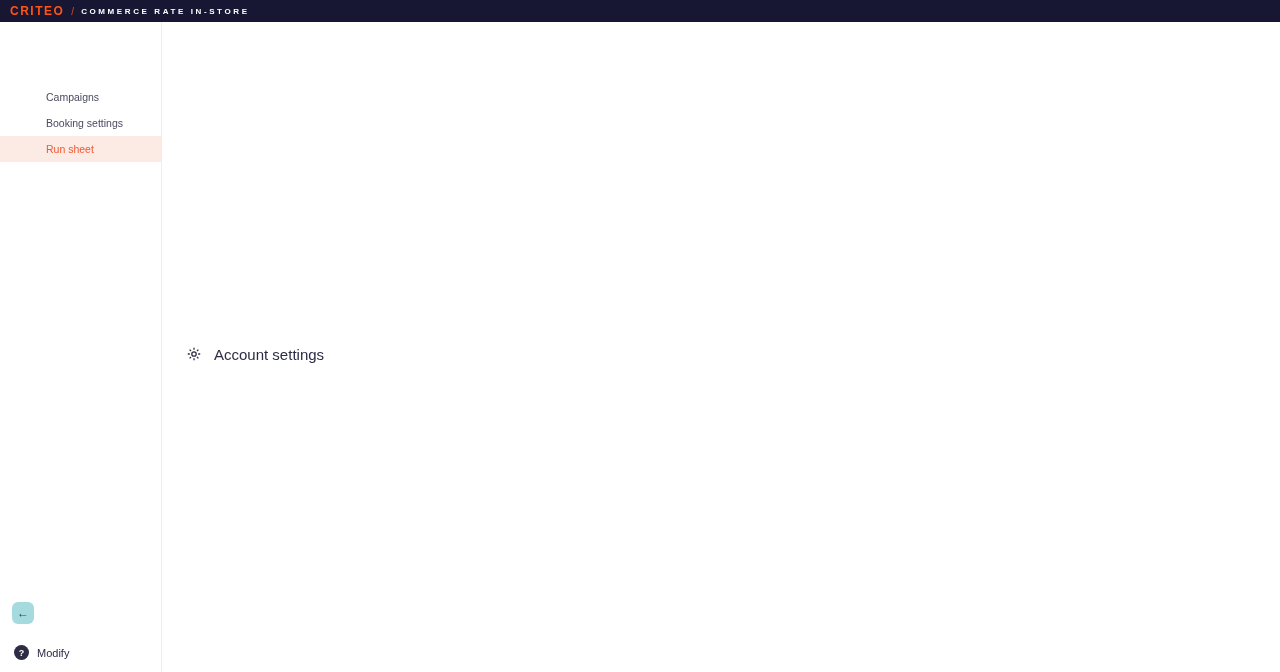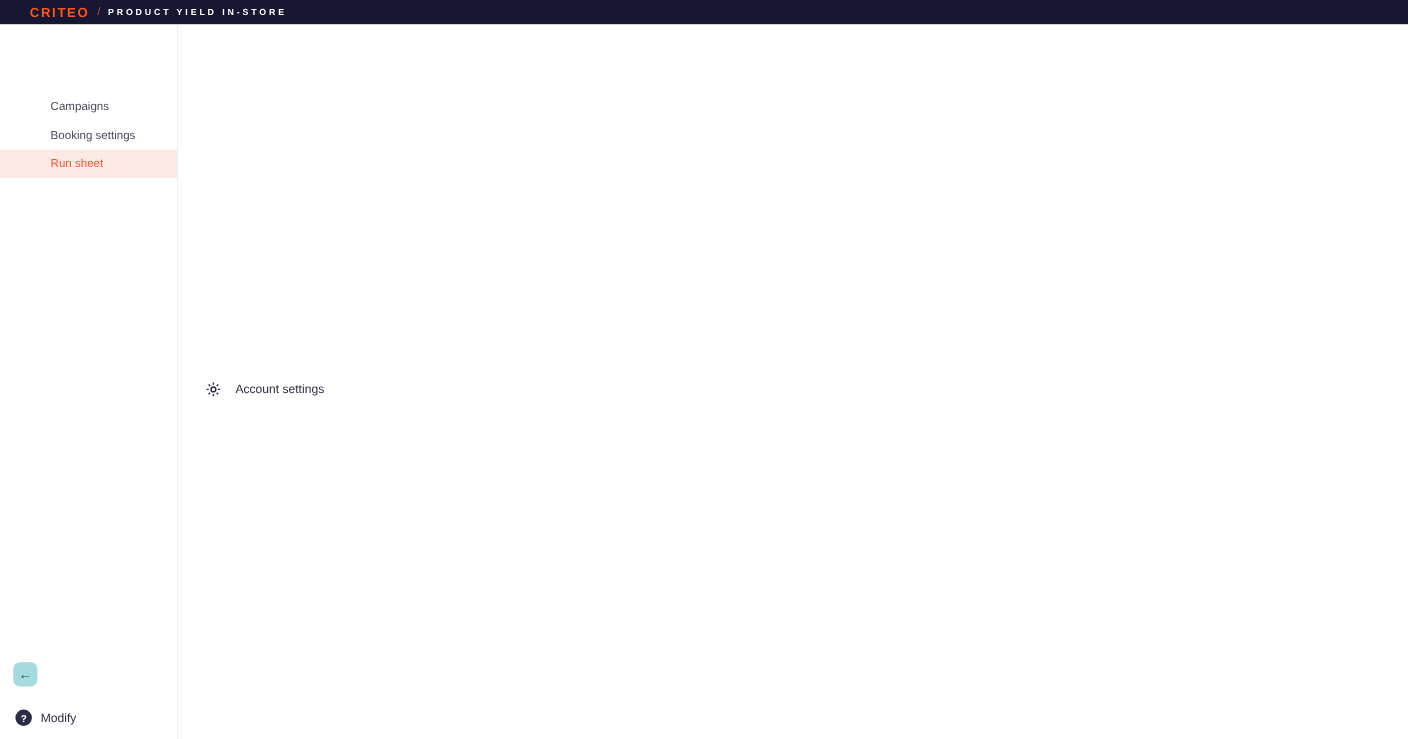--- a/index.html
+++ b/index.html
@@ -1,31 +1,31 @@
 <!DOCTYPE html>
 <html><head>
 <meta charset="utf-8">
 <style>
   * { margin:0; padding:0; box-sizing:border-box; }
   html,body { width:1280px; height:672px; overflow:hidden; background:#fff;
     font-family:"Liberation Sans", sans-serif; }
 
   
   .topbar { position:fixed; top:0; left:0; width:1280px; height:22px; background:#171734;
-    display:flex; align-items:center; padding:0 27px; z-index:20; }
+    display:flex; align-items:center; padding:0 10px; z-index:20; }
   .logo { color:#ff5317; font-weight:bold; font-size:12px; letter-spacing:1.5px; }
   .logo-sep { color:#ff5317; margin:0 7px; font-size:10px; opacity:.85; }
   .app-title { color:#fff; font-size:8px; font-weight:bold; letter-spacing:2.6px; }
 
   
   .sidebar { position:fixed; top:22px; left:0; width:162px; height:650px; background:#fff;
     border-right:1px solid #ededf2; z-index:10; }
   .nav { padding-top:20px;margin-top:42px; }
   .nav-item { display:flex; align-items:center; gap:12px; padding-left:22px; height:32px;
-    font-size:11px; color:#2c2c45; cursor:pointer; }
+    font-size:15px; color:#2c2c45; cursor:pointer; }
   .nav-item.sub { height:26px; padding-left:46px; font-size:10.5px; color:#4a4a60; }
   .nav-item.section-active { color:#f25733; }
   .nav-item.active { background:#fcebe4; color:#f25733; }
   .nav-item.gap { margin-top:14px; }
   .nav-icon { width:16px; height:16px; display:inline-flex; flex:none; }
   .nav-icon svg { width:16px; height:16px; }
   .collapse-btn { position:absolute; left:12px; bottom:48px; width:22px; height:22px;
     border-radius:6px; background:#a5dade; border:none; color:#14505a; font-size:12px;
     line-height:1; cursor:pointer; }
   .support-row { position:absolute; left:14px; bottom:12px; display:flex; gap:8px;
@@ -97,21 +97,21 @@
     display:inline-block; }
   tr.highlight { background:#f6f6f9; }
   .sort-arrow { font-size:6px; margin-left:4px; color:#55556a; vertical-align:middle; }
 </style>
 </head>
 <body>
 
 <header class="topbar">
   <span class="logo">CRITEO</span>
   <span class="logo-sep">/</span>
-  <span class="app-title">PRODUCT YIELD IN-STORE</span>
+  <span class="app-title">COMMERCE RATE IN-STORE</span>
 </header>
 
 <aside class="sidebar">
   <nav class="nav" id="sidebar-nav">
       <div class="nav-item main">
         <span class="nav-icon">
           <svg viewBox="0 0 16 16">
             <g fill="none" stroke="currentColor" stroke-width="1.3">
               <rect x="1.5" y="1.5" width="5" height="5" rx="1"></rect>
               <rect x="9.5" y="1.5" width="5" height="5" rx="1"></rect>

